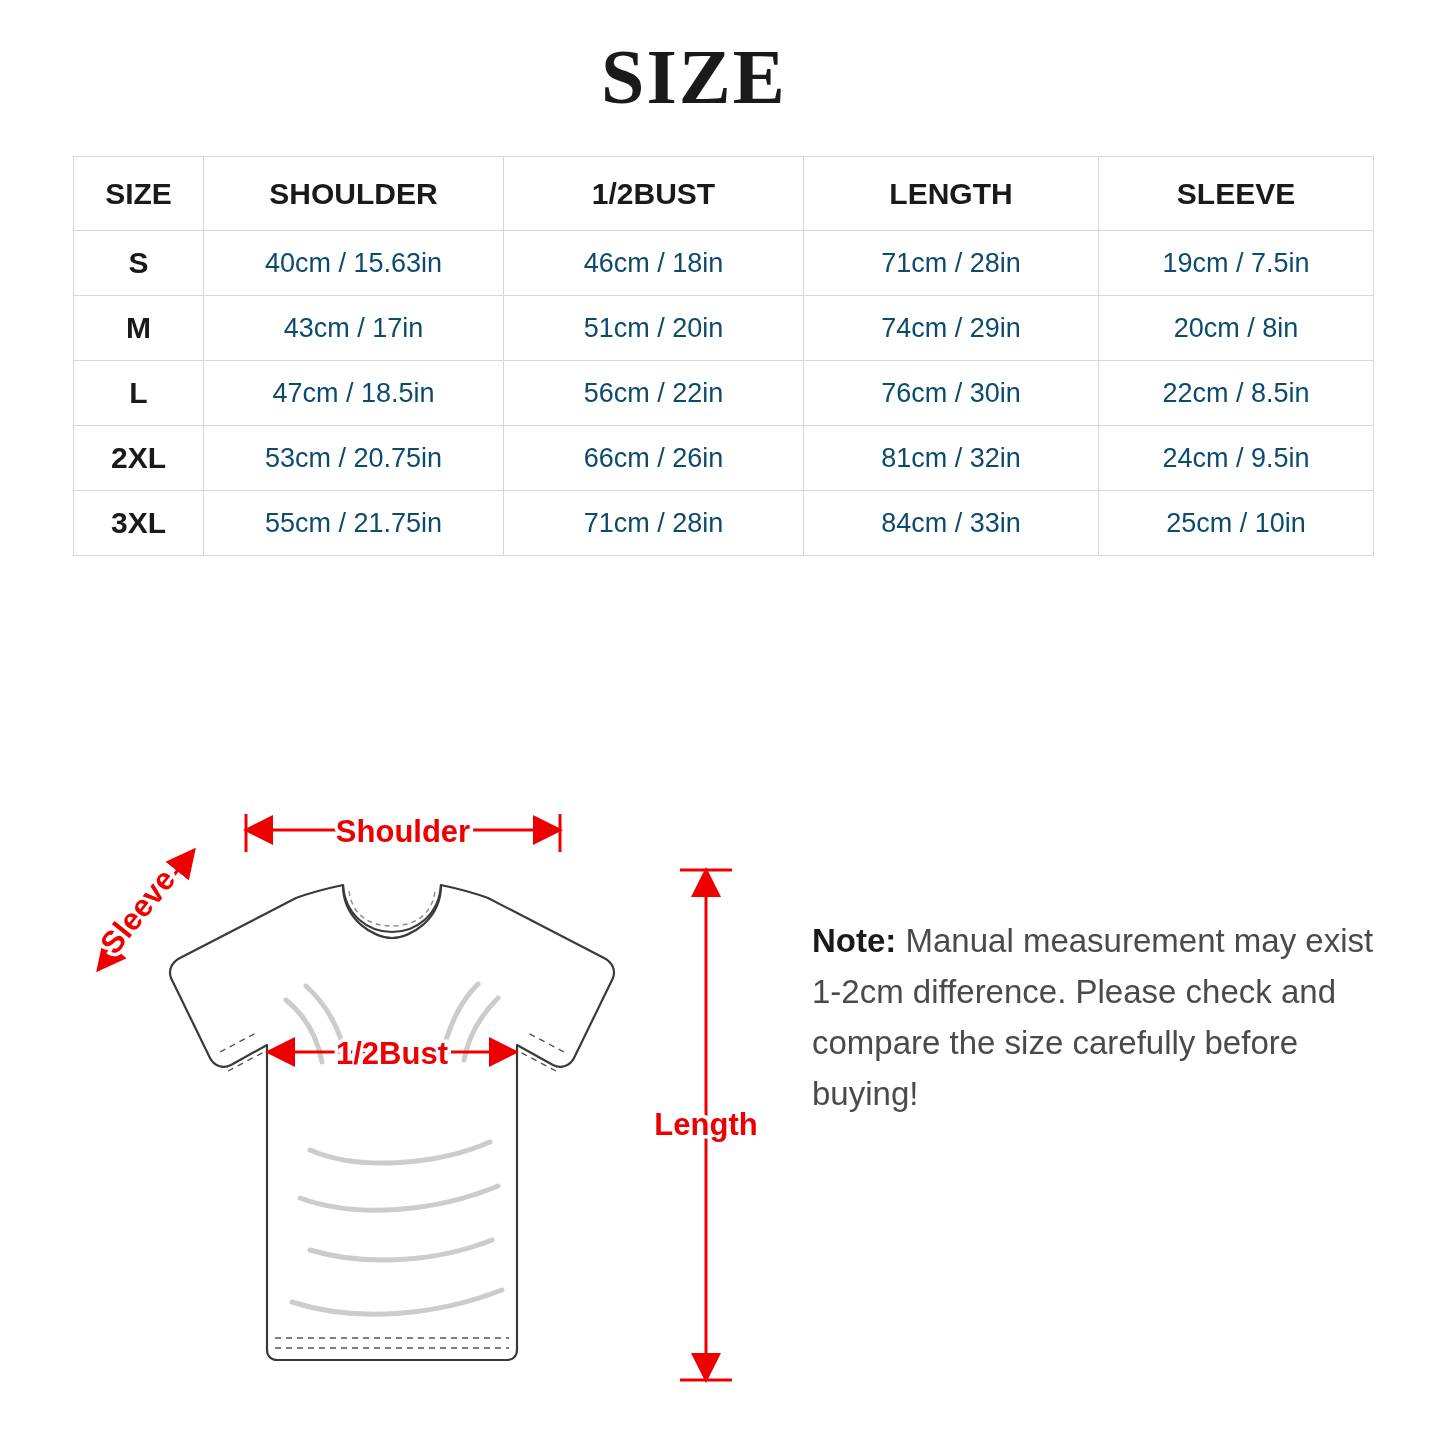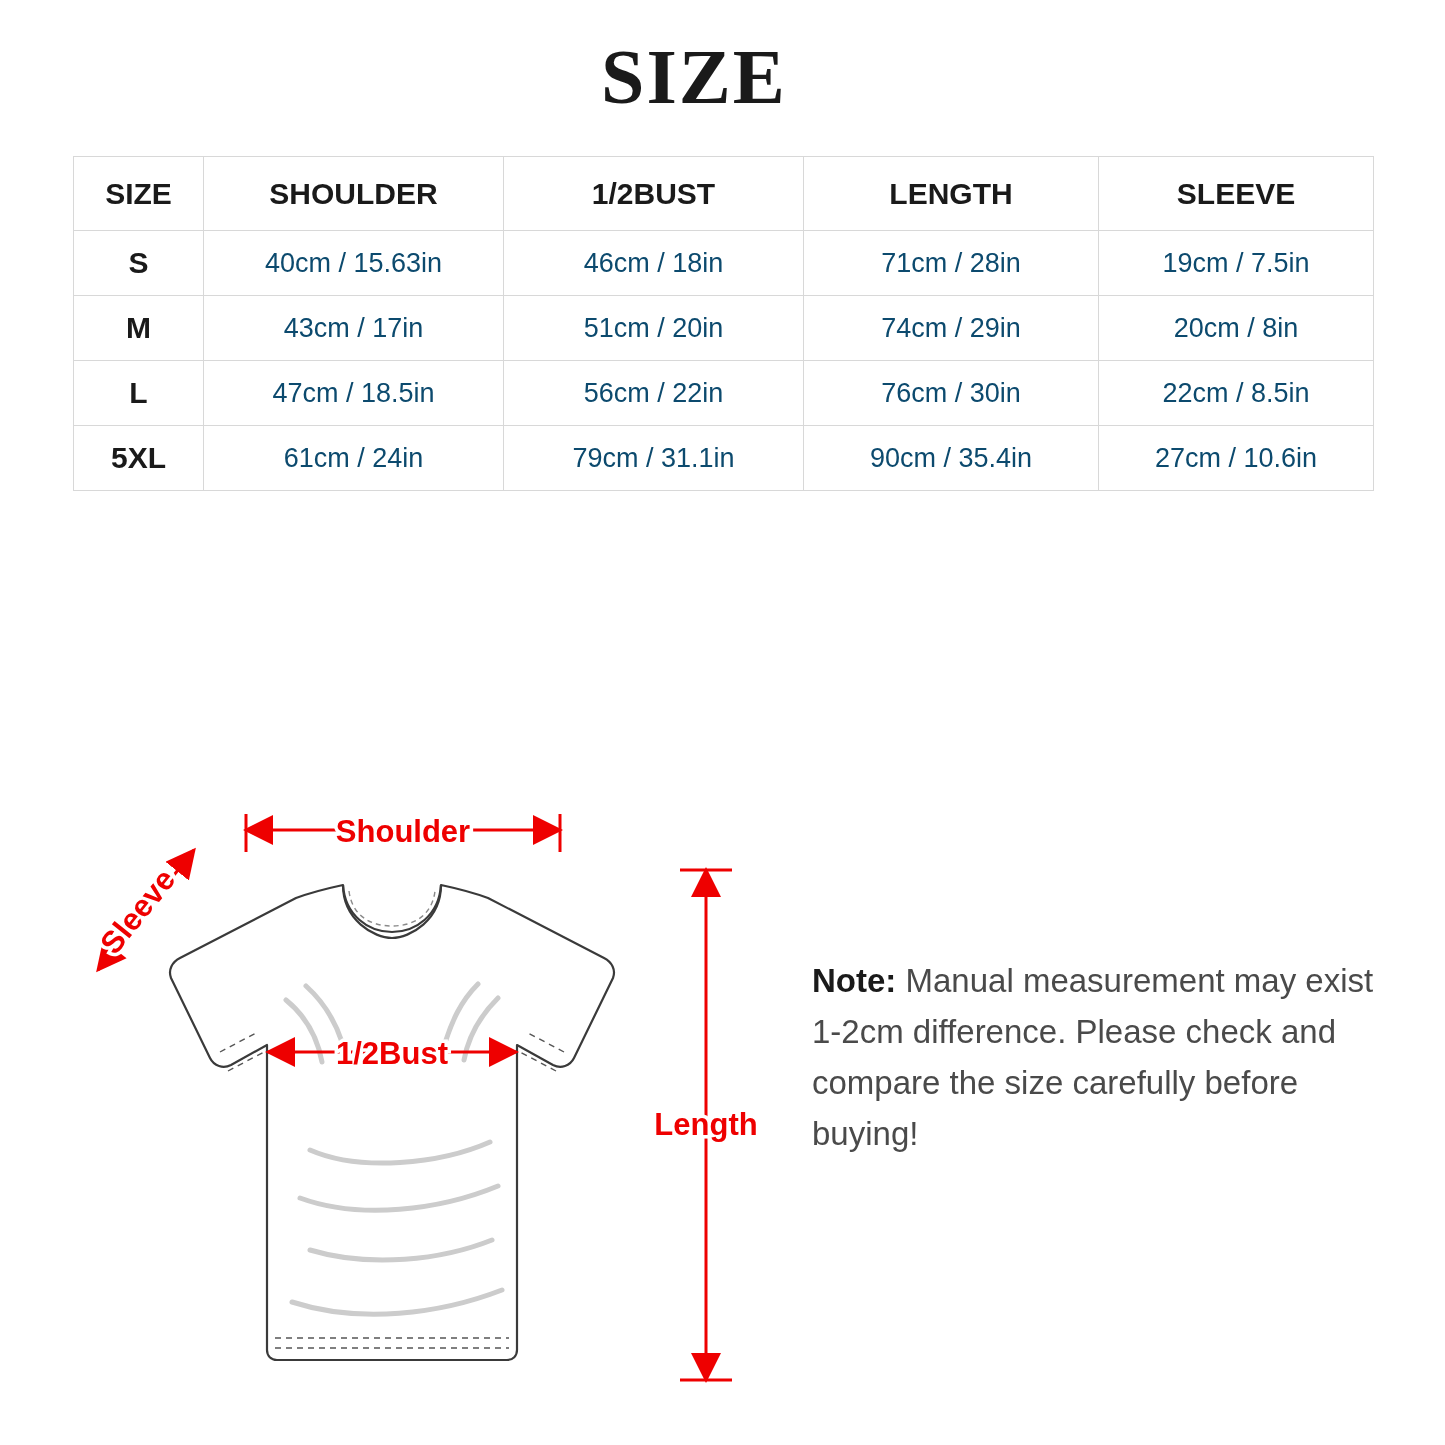--- a/index.html
+++ b/index.html
@@ -77,21 +77,21 @@
     top: 790px;
     width: 720px;
     height: 620px;
   }
   .illus svg { display: block; }
 
   
   .note {
     position: absolute;
     left: 812px;
-    top: 955px;
+    top: 915px;
     width: 580px;
     font-size: 33px;
     line-height: 1.55;
     color: #4a4a4a;
   }
   .note b { color: #1a1a1a; font-weight: bold; }
 </style>
 </head>
 <body>
 
@@ -133,25 +133,32 @@
           <td class="val">20cm / 8in</td>
         </tr>
         <tr>
           <td class="size-cell">L</td>
           <td class="val">47cm / 18.5in</td>
           <td class="val">56cm / 22in</td>
           <td class="val">76cm / 30in</td>
           <td class="val">22cm / 8.5in</td>
         </tr>
         <tr>
-          <td class="size-cell">5XL</td>
-          <td class="val">61cm / 24in</td>
-          <td class="val">79cm / 31.1in</td>
-          <td class="val">90cm / 35.4in</td>
-          <td class="val">27cm / 10.6in</td>
+          <td class="size-cell">2XL</td>
+          <td class="val">53cm / 20.75in</td>
+          <td class="val">66cm / 26in</td>
+          <td class="val">81cm / 32in</td>
+          <td class="val">24cm / 9.5in</td>
+        </tr>
+        <tr>
+          <td class="size-cell">3XL</td>
+          <td class="val">55cm / 21.75in</td>
+          <td class="val">71cm / 28in</td>
+          <td class="val">84cm / 33in</td>
+          <td class="val">25cm / 10in</td>
         </tr>
       </tbody>
     </table>
   </div>
 
   <div class="illus">
     <svg width="720" height="620" viewBox="0 0 720 620" xmlns="http://www.w3.org/2000/svg">
       <defs>
         <marker id="arrR" markerWidth="12" markerHeight="12" refX="9" refY="5" orient="auto">
           <path d="M0,0 L10,5 L0,10 z" fill="#ee0000"></path>

